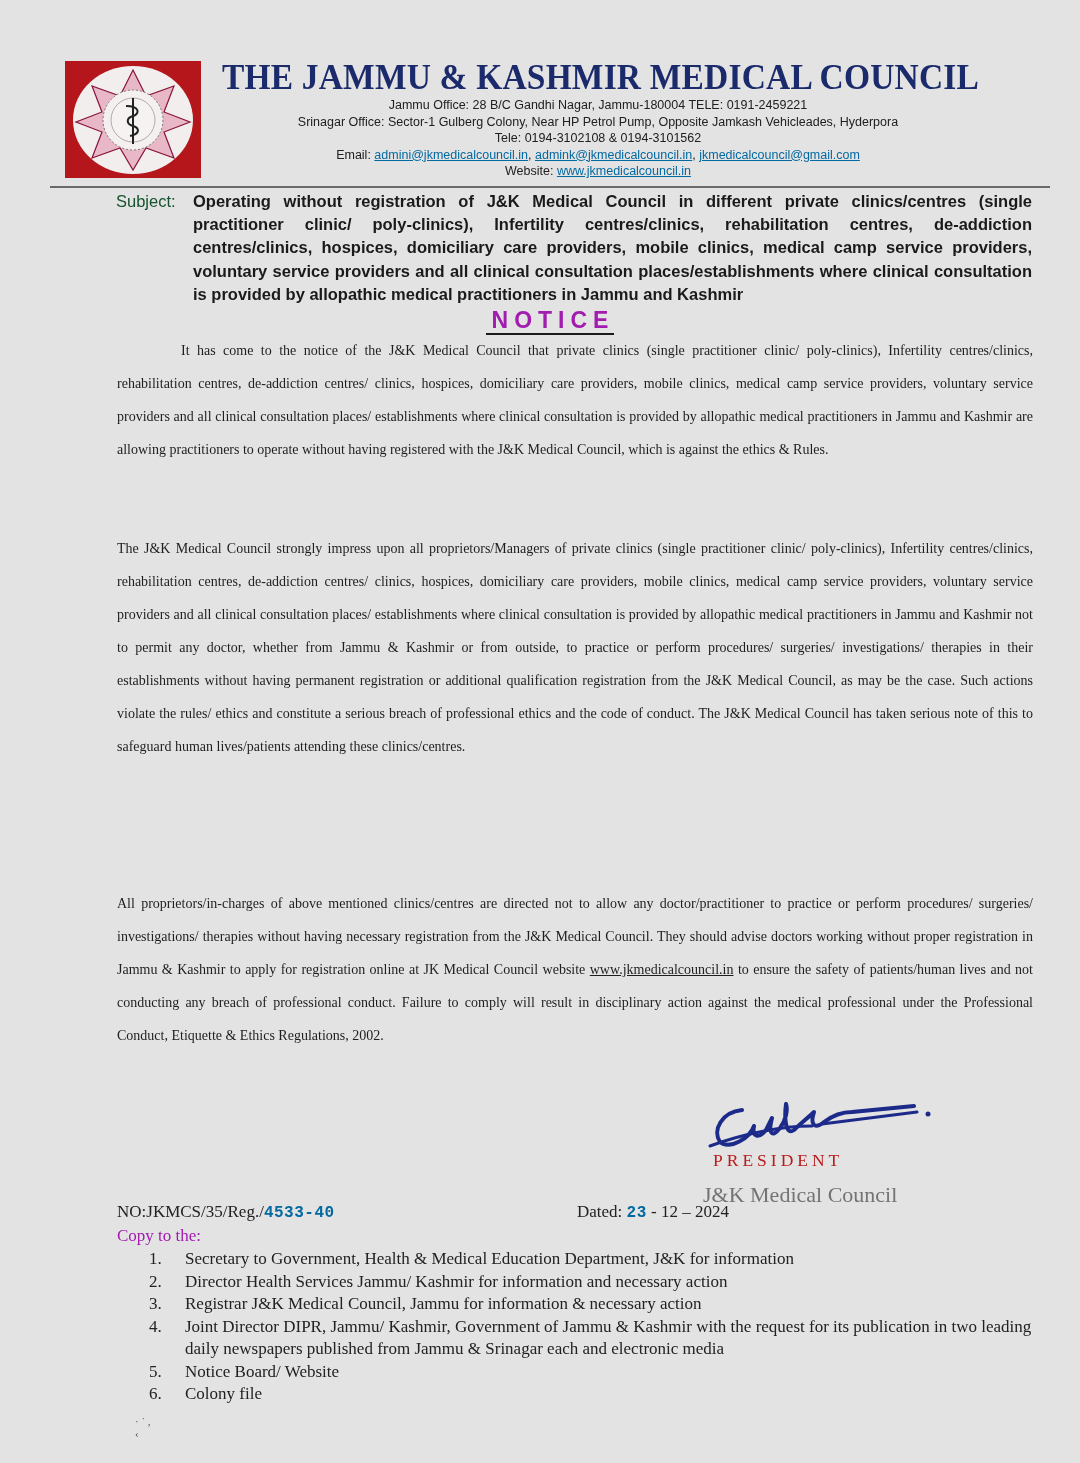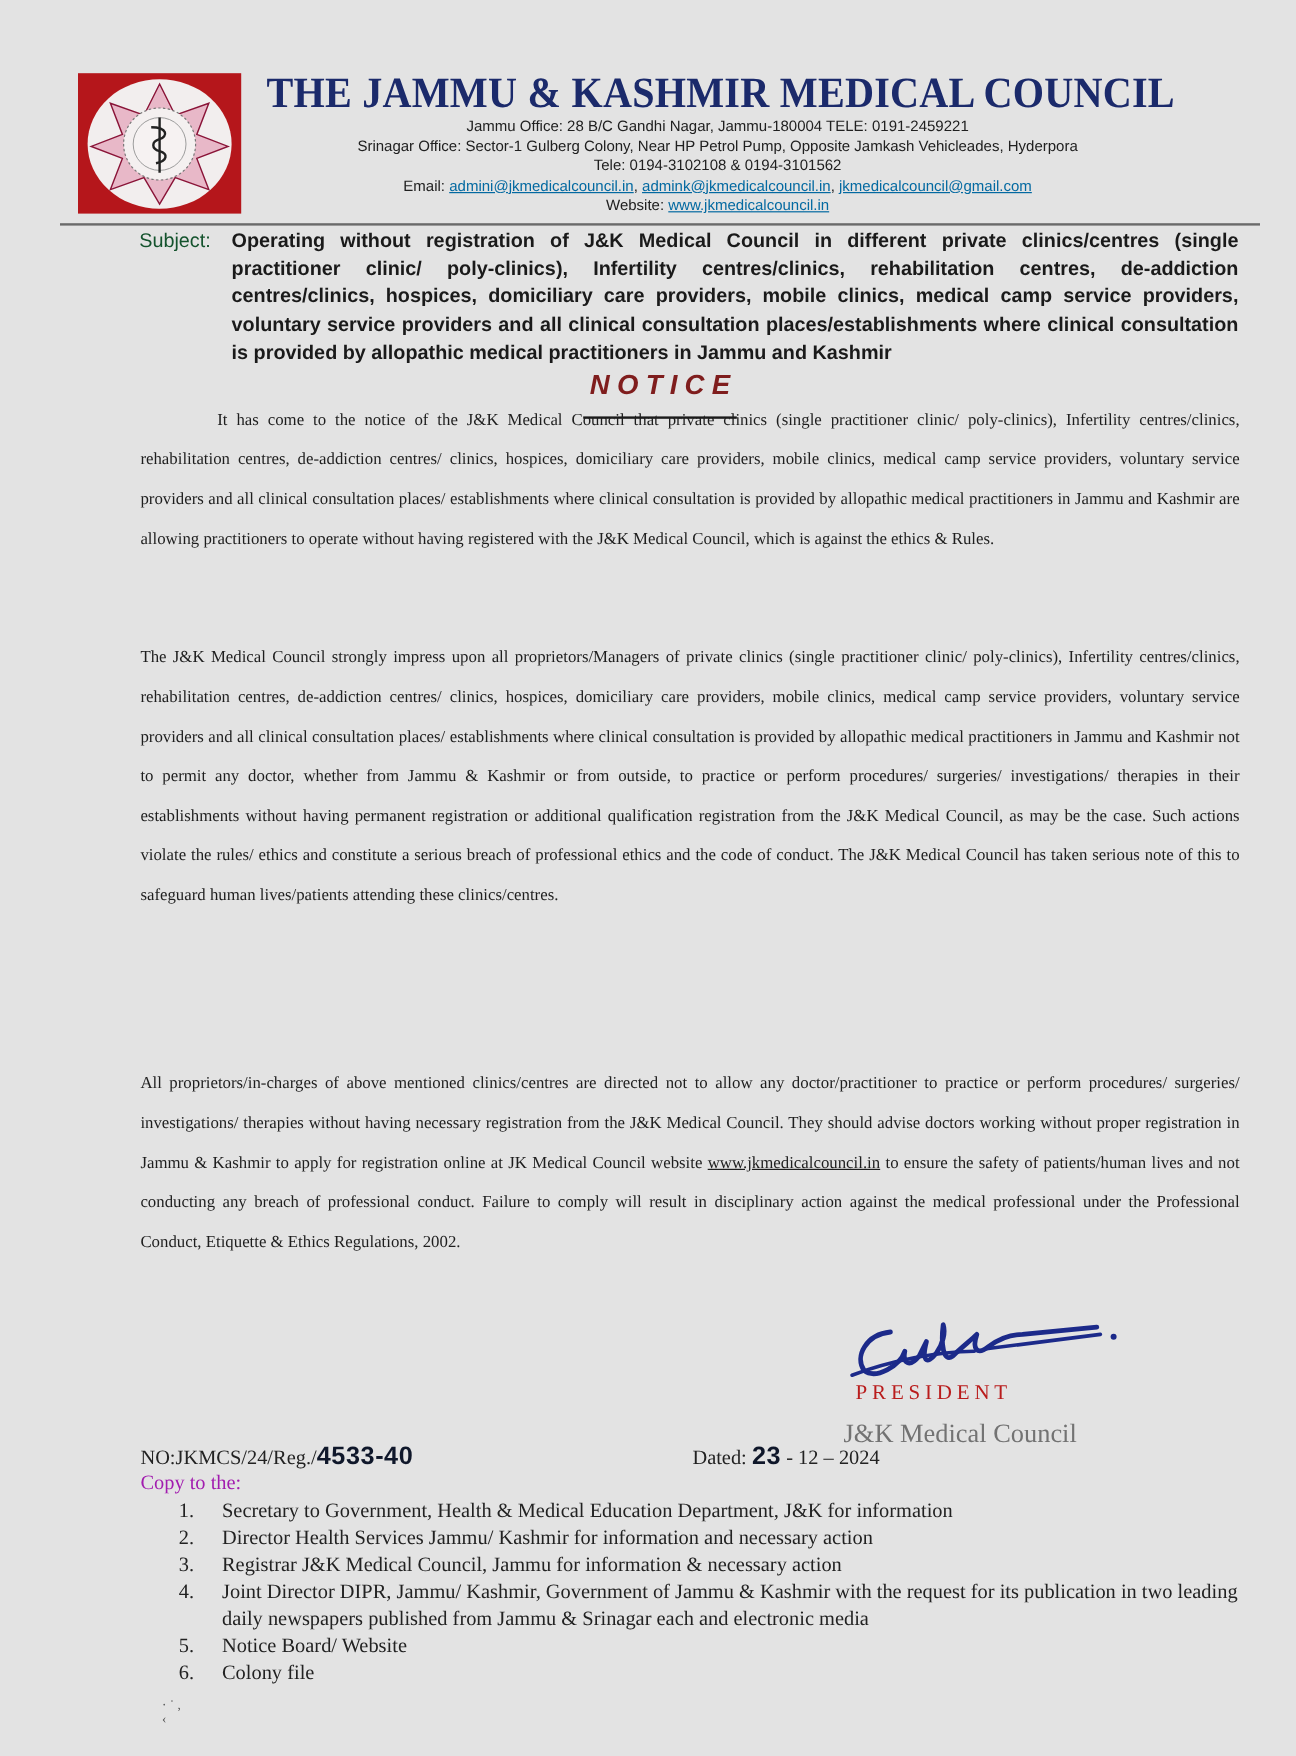--- a/index.html
+++ b/index.html
@@ -44,21 +44,21 @@
     }
     .subject .lbl { position: absolute; left: 0; top: 0; font-weight: normal; color: #14532d; }
     .subject .txt {
       margin-left: 77px; font-weight: bold; text-align: justify; text-align-last: left; color: #1a1a1a;
     }
     .notice-heading {
       position: absolute; left: 0; width: 1080px; top: 307px; text-align: center;
     }
     .notice-heading span {
       font-family: "Liberation Sans", sans-serif; font-weight: bold; font-size: 23px;
-      letter-spacing: 6px; border-bottom: 2px solid #1a1a1a; padding: 0 0 14px 6px; color: #7f1d1d; font-style: italic;
+      letter-spacing: 6px; border-bottom: 2px solid #1a1a1a; padding: 0 0 0 6px; color: #a21caf;
     }
 
     
     .body-text {
       position: absolute; left: 107px; width: 916px;
       font-family: "Liberation Serif", serif; font-size: 14px; line-height: 33px;
       text-align: justify; color: #1e1e1e;
     }
     .p1 { top: 334px; text-indent: 64px; }
     .p2 { top: 532px; }
@@ -74,22 +74,22 @@
     }
     .sig-org {
       position: absolute; left: 693px; top: 1182px; font-size: 22px; color: #737373;
     }
 
     
     .ref-no {
       position: absolute; left: 107px; top: 1202px; font-size: 17px; color: #222;
     }
     .hand {
-      font-family: Liberation Sans, sans-serif; font-weight: bold; color: #0f172a;
-      font-size: 21px; letter-spacing: 0.5px;
+      font-family: Liberation Mono, monospace; font-weight: bold; color: #0369a1;
+      font-size: 16px; letter-spacing: 0.5px;
     }
     .dated {
       position: absolute; left: 567px; top: 1202px; font-size: 17px; color: #222;
     }
     .copy-label {
       position: absolute; left: 107px; top: 1226px; font-size: 17px; color: #a21caf;
     }
     .copy-list {
       position: absolute; left: 139px; top: 1248px; width: 900px; list-style: none;
       font-size: 17px; line-height: 22.5px; color: #222;
@@ -150,21 +150,21 @@
   <svg class="signature" viewBox="0 0 240 70">
     <path d="M40,20 C20,22 10,40 18,52 C28,60 48,48 52,36 C50,46 56,50 64,40 L70,28 C66,44 70,48 78,38 C84,30 86,20 84,14 C82,30 84,46 92,40 C98,34 108,26 112,22 C108,34 112,40 122,32 C130,26 138,22 150,22 C170,20 190,18 212,16" stroke="#1c2a8a" stroke-width="4" fill="none" stroke-linecap="round" stroke-linejoin="round"></path>
     <path d="M8,56 C40,44 80,36 110,36" stroke="#1c2a8a" stroke-width="3" fill="none" stroke-linecap="round"></path>
     <path d="M120,34 C150,30 185,26 215,22" stroke="#1c2a8a" stroke-width="3" fill="none" stroke-linecap="round"></path>
     <circle cx="226" cy="24" r="2.5" fill="#1c2a8a"></circle>
   </svg>
   <div class="sig-title">PRESIDENT</div>
   <div class="sig-org">J&amp;K Medical Council</div>
 
   <div class="ref-no">
-    <span>NO:JKMCS/24/Reg./</span><span class="hand">4533-40</span>
+    <span>NO:JKMCS/35/Reg./</span><span class="hand">4533-40</span>
   </div>
   <div class="dated">
     <span>Dated:</span>
     <span class="hand">23</span>
     <span>- 12 – 2024</span>
   </div>
 
   <div class="copy-label">Copy to the:</div>
   <ol class="copy-list">
     <li><span class="num">1.</span><span>Secretary to Government, Health &amp; Medical Education Department, J&amp;K for information</span></li>

